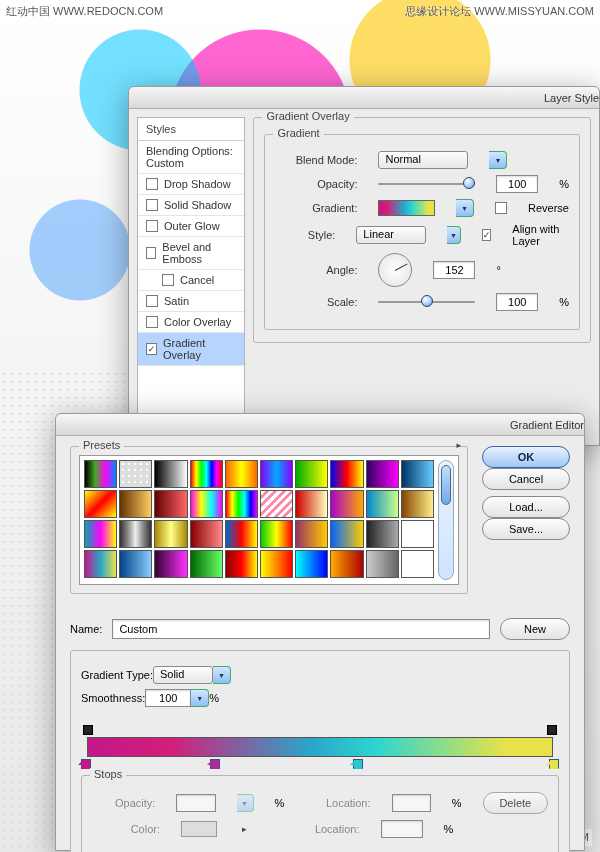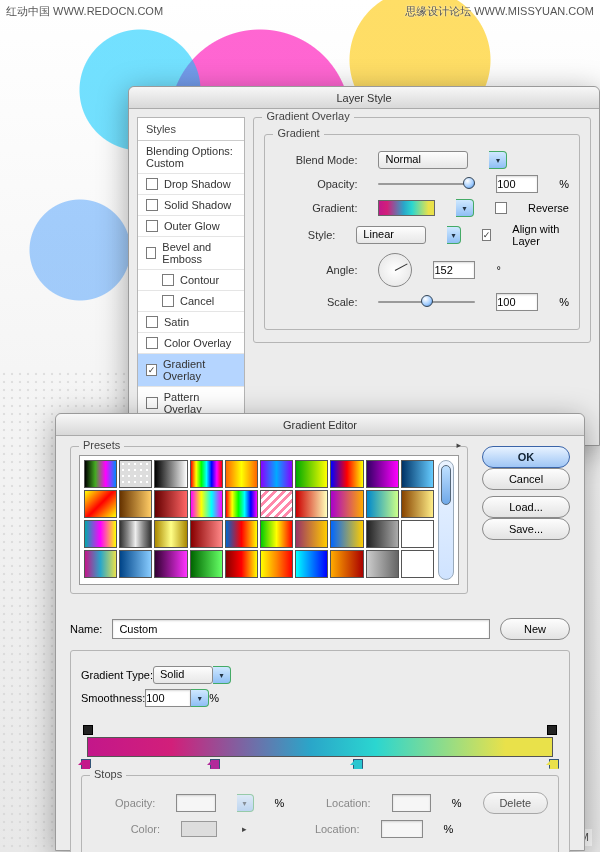--- a/index.html
+++ b/index.html
@@ -15,41 +15,41 @@
     linear-gradient(#fff,#e8e8e8); }
   .halftone { position:absolute; left:0; top:370px; width:140px; height:480px; background:
     radial-gradient(circle, #d0d0d0 1.2px, transparent 1.6px) 0 0/8px 8px; opacity:.6; }
   .wm { position:absolute; font-size:11px; color:#555; text-shadow:0 0 2px #fff; }
   .wm.tl { left:6px; top:4px; }
   .wm.tr { right:6px; top:4px; }
   .wm.br { right:8px; bottom:6px; background:rgba(255,255,255,.85); padding:1px 3px; }
 
   
   .window { position:absolute; background:#ececec; border:1px solid #9a9a9a; border-radius:6px 6px 0 0; box-shadow:0 6px 30px rgba(0,0,0,.35); }
-  .titlebar { height:22px; background:linear-gradient(#f7f7f7,#d8d8d8); border-bottom:1px solid #aaa; border-radius:6px 6px 0 0; text-align:center; line-height:22px; color:#333; }
+  .titlebar { height:22px; background:linear-gradient(#f7f7f7,#d8d8d8); border-bottom:1px solid #aaa; border-radius:6px 6px 0 0; text-align:right; line-height:22px; color:#333; }
 
   
   .layerstyle { left:128px; top:86px; width:472px; height:360px; }
   .ls-body { display:flex; padding:8px 8px 0 8px; gap:8px; height:calc(100% - 22px); }
   .ls-left { width:154px; border:1px solid #b5b5b5; background:#fff; }
   .ls-left-h { padding:5px 8px; border-bottom:1px solid #ccc; color:#444; }
   .ls-item { padding:4px 6px 4px 8px; border-bottom:1px solid #e5e5e5; color:#333; display:flex; align-items:center; gap:6px; }
   .ls-item.sub { padding-left:24px; }
   .ls-item.sel { background:#b5d5ff; }
   .ls-right { flex:1; }
   .group { border:1px solid #b5b5b5; border-radius:3px; margin:0 0 8px 0; padding:10px 10px 12px 10px; position:relative; background:#ececec; }
   .group > .legend { position:absolute; top:-8px; left:8px; background:#ececec; padding:0 4px; color:#444; }
   .row { display:flex; align-items:center; margin:6px 0; gap:21px; }
   .row label { width:82px; text-align:right; color:#333; }
   .select { appearance:none; background:linear-gradient(#fdfdfd,#e7e7e7); border:1px solid #8a8a8a; border-radius:3px; padding:1px 6px; height:18px; min-width:90px; }
   .endcap { display:inline-flex; width:18px; height:18px; border:1px solid #4a6; border-left:none; border-radius:0 4px 4px 0; background:linear-gradient(#cfe8ff,#8fbff5); align-items:center; justify-content:center; color:#234; font-size:8px; }
   .slider { flex:1; max-width:150px; height:14px; position:relative; }
   .slider::before { content:""; position:absolute; left:0; right:0; top:6px; height:2px; background:#9a9a9a; border-radius:1px; }
   .thumb { position:absolute; top:0; width:12px; height:12px; border-radius:50%; background:radial-gradient(circle at 35% 30%,#fff,#9ecbff 60%,#3a76c2); border:1px solid #345; }
-  .numbox { width:42px; height:18px; border:1px solid #8a8a8a; background:#fff; line-height:16px; box-shadow:inset 0 1px 2px rgba(0,0,0,.15); }
+  .numbox { width:42px; height:18px; border:1px solid #8a8a8a; background:#fff; text-align:center; line-height:16px; box-shadow:inset 0 1px 2px rgba(0,0,0,.15); }
   .gradbar { flex:1; max-width:150px; height:16px; border:1px solid #666; background:linear-gradient(90deg,#c3178a,#d21f7a 15%,#2aa6c9 45%,#2bd6d0 60%,#e9e14a 90%,#e9e14a); }
   .chk { width:12px; height:12px; border:1px solid #7a7a7a; background:#fff; display:inline-flex; align-items:center; justify-content:center; font-size:9px; color:#333; }
   .chk.on::after { content:"✓"; }
   .anglectl { width:34px; height:34px; border:1px solid #888; border-radius:50%; background:radial-gradient(#fff,#e2e2e2); position:relative; }
   .anglectl::after { content:""; position:absolute; left:50%; top:50%; width:14px; height:1px; background:#333; transform-origin:left center; transform:rotate(-28deg); }
 
   
   .gradeditor { left:55px; top:413px; width:530px; height:438px; }
   .ge-body { padding:10px 14px 0 14px; }
   .presets-row { display:flex; gap:14px; align-items:flex-start; }
@@ -102,41 +102,33 @@
           <div class="ls-item">
             <span class="chk"></span>
             <span>Outer Glow</span>
           </div>
           <div class="ls-item">
             <span class="chk"></span>
             <span>Bevel and Emboss</span>
           </div>
           <div class="ls-item sub">
             <span class="chk"></span>
-            <span>Contour</span>
-          </div>
-          <div class="ls-item sub">
-            <span class="chk"></span>
             <span>Cancel</span>
           </div>
           <div class="ls-item">
             <span class="chk"></span>
             <span>Satin</span>
           </div>
           <div class="ls-item">
             <span class="chk"></span>
             <span>Color Overlay</span>
           </div>
           <div class="ls-item sel">
             <span class="chk on"></span>
             <span>Gradient Overlay</span>
-          </div>
-          <div class="ls-item">
-            <span class="chk"></span>
-            <span>Pattern Overlay</span>
           </div>
         </div>
     </div>
     <div class="ls-right">
       <div class="group">
         <span class="legend">Gradient Overlay</span>
         <div class="group" style="margin:6px 0 0 0">
           <span class="legend">Gradient</span>
 
           <div class="row">

